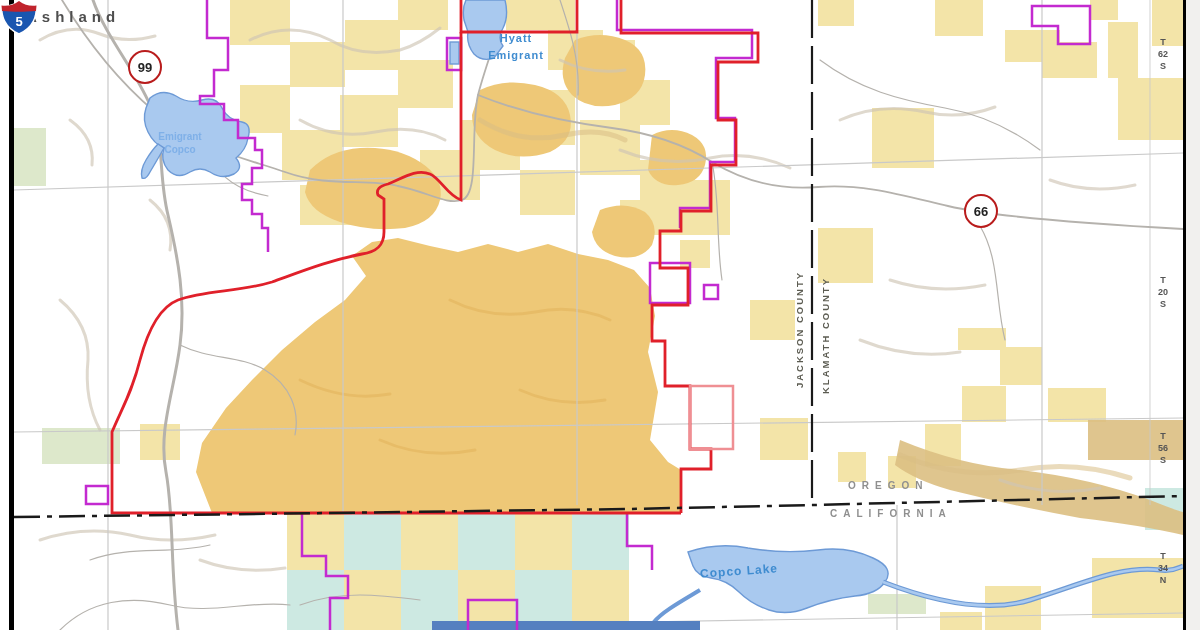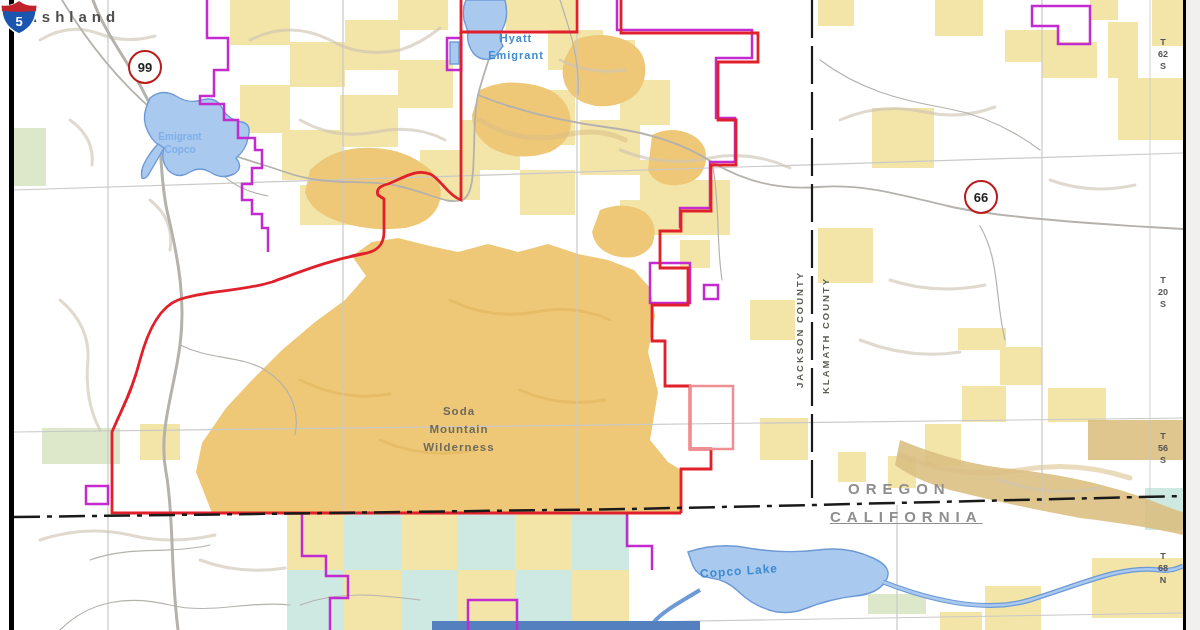--- a/index.html
+++ b/index.html
@@ -8,34 +8,34 @@
     background:var(--map-bg,#fff);
     font-family:"Liberation Sans", sans-serif;
   }
   #map svg{position:absolute;left:0;top:0;}
   .lbl{position:absolute;white-space:nowrap;}
   .city{left:26px;top:8px;font-size:15px;font-weight:bold;letter-spacing:5px;color:var(--label-gray);}
   .shield{position:absolute;width:30px;height:30px;border:2px solid #b91c1c;border-radius:50%;
     background:#fff;display:flex;align-items:center;justify-content:center;
     font-size:13px;font-weight:bold;color:#222;}
   .shield99{left:128px;top:50px;}
-  .shield66{left:964px;top:180px;}
+  .shield66{left:964px;top:194px;}
   .i5{position:absolute;left:140px;top:226px;width:38px;height:35px;}
   .water-lbl{color:var(--water-label-blue);font-weight:bold;text-align:center;}
   .hyatt{left:460px;top:30px;width:112px;font-size:11px;line-height:17px;letter-spacing:1px;}
   .emigrant{left:138px;top:110px;width:84px;font-size:10px;line-height:13px;color:#7fb0e8;margin-top:20px;}
   .copco{left:700px;top:564px;font-size:12px;letter-spacing:1px;transform:rotate(-4deg);}
   .soda{left:398px;top:402px;width:122px;text-align:center;font-size:11.5px;font-weight:bold;
     line-height:18px;letter-spacing:1px;color:var(--wilderness-label);}
   .county{font-size:9.5px;font-weight:bold;letter-spacing:2px;color:#5c5c52;transform:rotate(-90deg);}
   .jackson{left:710px;top:324px;width:178px;text-align:center;}
   .klamath{left:736px;top:330px;width:178px;text-align:center;}
-  .state-lbl{font-size:15px;font-weight:bold;letter-spacing:6px;color:var(--state-label-gray);}
+  .state-lbl{font-size:10px;font-weight:bold;letter-spacing:6px;color:var(--state-label-gray);}
   .oregon{left:848px;top:480px;}
-  .california{left:830px;top:508px;text-decoration:underline;}
+  .california{left:830px;top:508px;}
   .twp{position:absolute;left:1146px;width:34px;text-align:center;font-size:9px;font-weight:bold;
     line-height:12px;color:#555;}
   .t39{top:36px;} .t40{top:274px;} .t41{top:430px;} .t48{top:550px;}
 </style>
 </head>
 <body>
 
 <div id="map">
 
   <svg width="1200" height="630" viewBox="0 0 1200 630">
@@ -264,25 +264,20 @@
     <div>Emigrant</div>
   </div>
 
   <div class="lbl water-lbl emigrant">
     <div>Emigrant</div>
     <div>Copco</div>
   </div>
 
   <div class="lbl water-lbl copco">Copco Lake</div>
 
-  <div class="lbl soda">
-    <div>Soda</div>
-    <div>Mountain</div>
-    <div>Wilderness</div>
-  </div>
 
   <div class="lbl county jackson">JACKSON COUNTY</div>
   <div class="lbl county klamath">KLAMATH COUNTY</div>
 
   <div class="lbl state-lbl oregon">OREGON</div>
   <div class="lbl state-lbl california">CALIFORNIA</div>
 
   <div class="twp t39">
     <div>T</div>
     <div>62</div>
@@ -293,17 +288,17 @@
     <div>20</div>
     <div>S</div>
   </div>
   <div class="twp t41">
     <div>T</div>
     <div>56</div>
     <div>S</div>
   </div>
   <div class="twp t48">
     <div>T</div>
-    <div>68</div>
+    <div>34</div>
     <div>N</div>
   </div>
 
 </div>
 
 </body></html>

